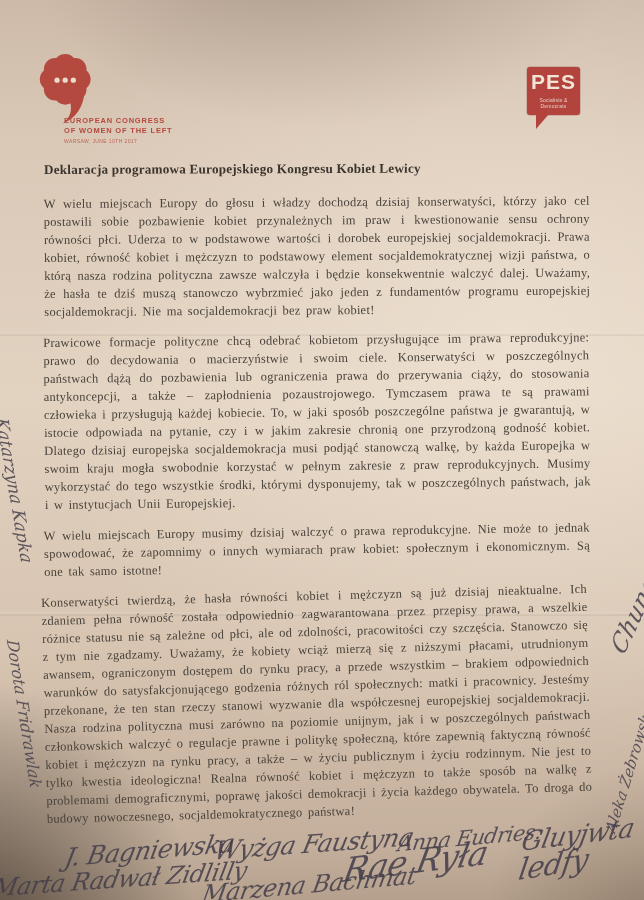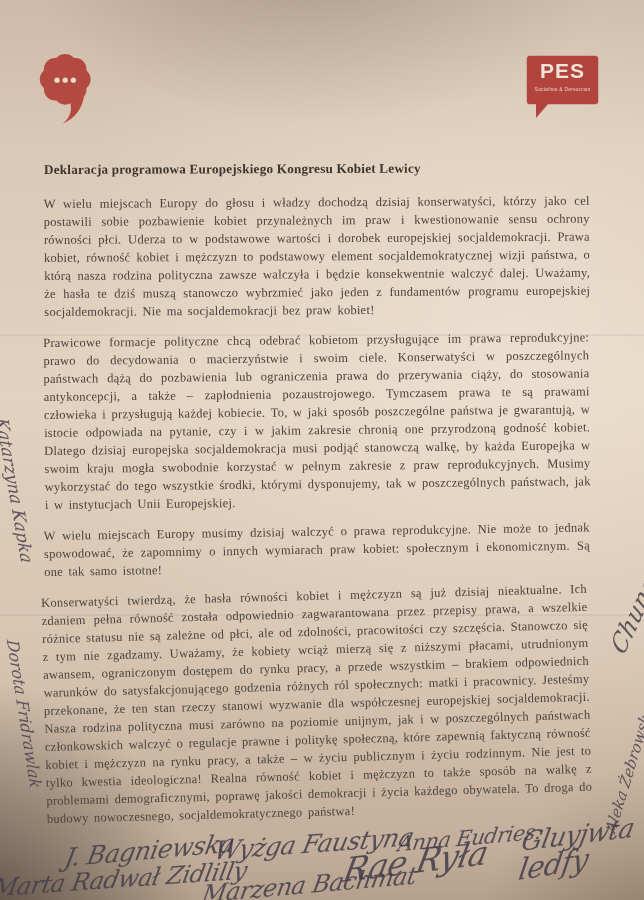--- a/index.html
+++ b/index.html
@@ -16,21 +16,21 @@
   .crease { position:absolute; left:0; right:0; height:4px; pointer-events:none;
     background:linear-gradient(180deg, rgba(255,255,255,0.18), rgba(110,88,68,0.12)); }
   .crease.c1 { top:332px; } .crease.c2 { top:612px; }
 
   
   .flower-wrap { position:absolute; left:38px; top:52px; }
   .congress-text { position:absolute; left:64px; top:116px; color:#b4493f;
     font-family:"Liberation Sans", sans-serif; font-weight:bold;
     font-size:7.5px; letter-spacing:0.8px; line-height:9.5px; }
   .congress-text .tiny { font-size:5px; font-weight:normal; letter-spacing:0.4px; opacity:0.8; margin-top:2px; }
-  .pes { position:absolute; left:527px; top:56px; width:71px; height:48px;
+  .pes { position:absolute; left:527px; top:67px; width:53px; height:48px;
     background:#b2433d; border-radius:3px; box-shadow:0 0 0 0.5px rgba(140,60,50,0.4); }
   .pes .pes-label { display:block; text-align:center; margin-top:3px;
     font-family:"Liberation Sans", sans-serif; font-weight:bold; font-size:21px;
     color:#efe4d6; letter-spacing:1px; }
   .pes .pes-sub { display:block; text-align:center; font-family:"Liberation Sans", sans-serif;
     font-size:5px; color:#e8cfc6; letter-spacing:0.2px; margin-top:3px; }
   .pes-tail { position:absolute; left:9px; top:47px; width:0; height:0;
     border-top:15px solid #b2433d; border-right:13px solid transparent; }
 
   
@@ -85,20 +85,25 @@
         <circle cx="30" cy="28" r="15"></circle>
         <path d="M34,48 C39,61 36,70 27,77 C42,71 50,58 51,44 Z"></path>
       </g>
       <g fill="#e9dccb">
         <circle cx="21" cy="29" r="2.9"></circle>
         <circle cx="30" cy="29" r="2.9"></circle>
         <circle cx="39" cy="29" r="2.9"></circle>
       </g>
     </svg>
   </div>
+  <div class="congress-text">
+    <div>EUROPEAN CONGRESS</div>
+    <div>OF WOMEN OF THE LEFT</div>
+    <div class="tiny">WARSAW, JUNE 10TH 2017</div>
+  </div>
 
   <div class="pes">
     <span class="pes-label">PES</span>
     <span class="pes-sub">Socialists &amp; Democrats</span>
     <span class="pes-tail"></span>
   </div>
 
   <div class="doc">
     <div class="doc-title">Deklaracja programowa Europejskiego Kongresu Kobiet Lewicy</div>
     <p class="r1">W wielu miejscach Europy do głosu i władzy dochodzą dzisiaj konserwatyści, którzy jako cel postawili sobie pozbawienie kobiet przynależnych im praw i kwestionowanie sensu ochrony równości płci. Uderza to w podstawowe wartości i dorobek europejskiej socjaldemokracji. Prawa kobiet, równość kobiet i mężczyzn to podstawowy element socjaldemokratycznej wizji państwa, o którą nasza rodzina polityczna zawsze walczyła i będzie konsekwentnie walczyć dalej. Uważamy, że hasła te dziś muszą stanowczo wybrzmieć jako jeden z fundamentów programu europejskiej socjaldemokracji. Nie ma socjaldemokracji bez praw kobiet!</p>

